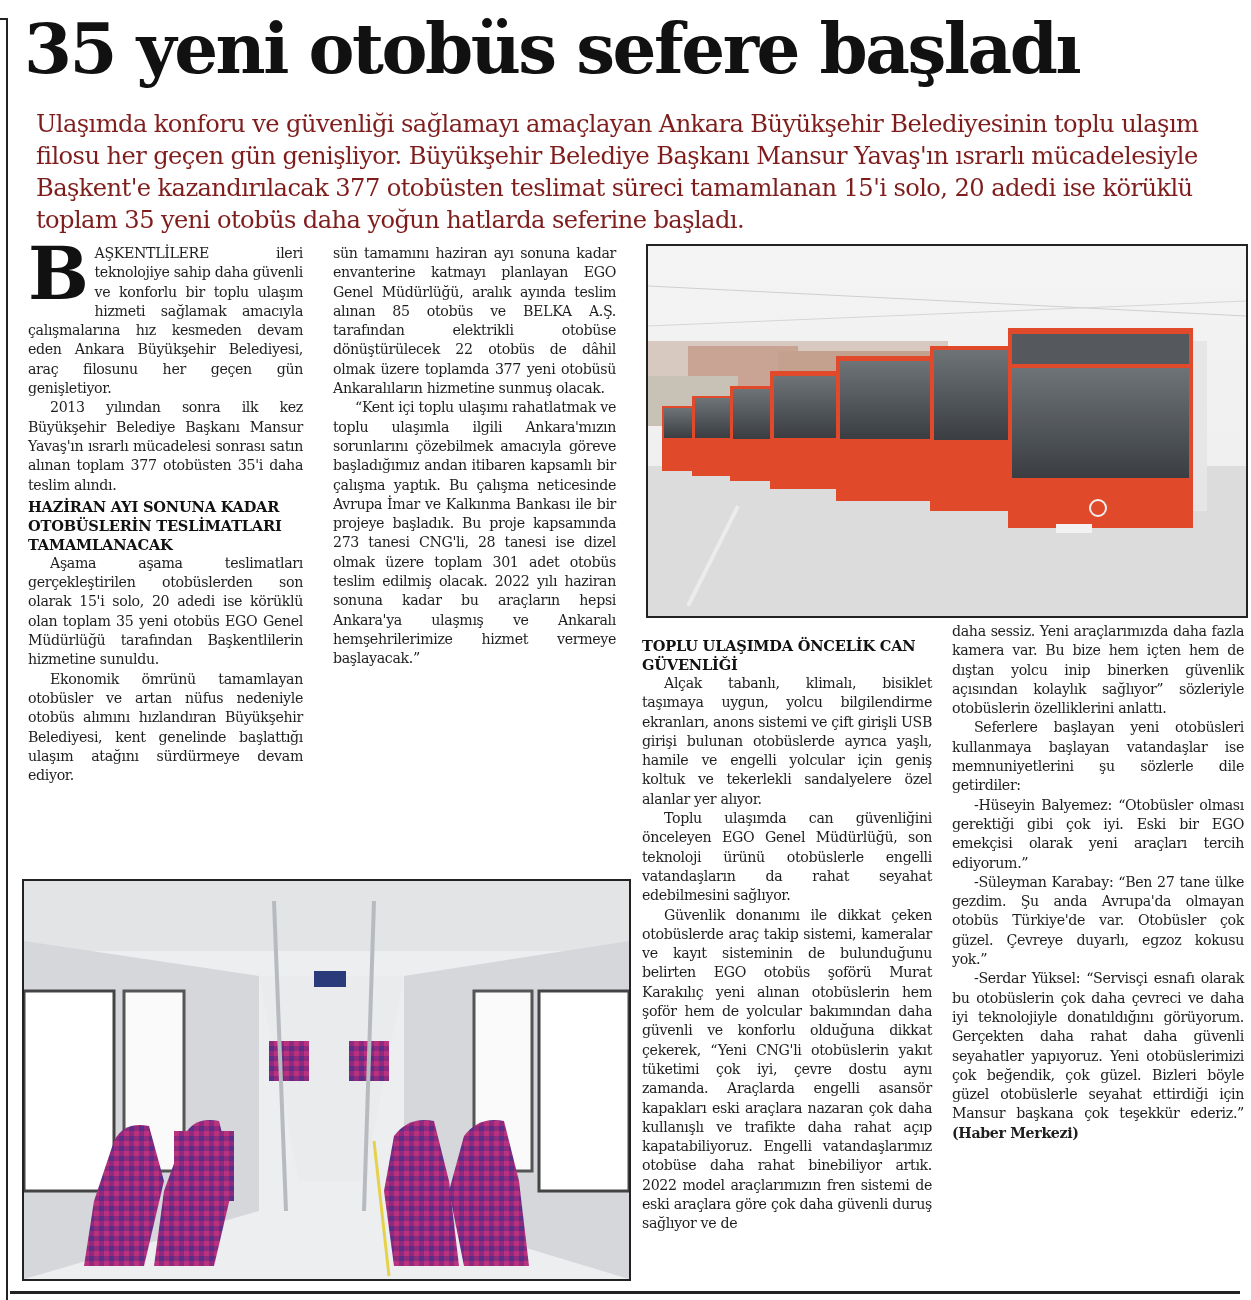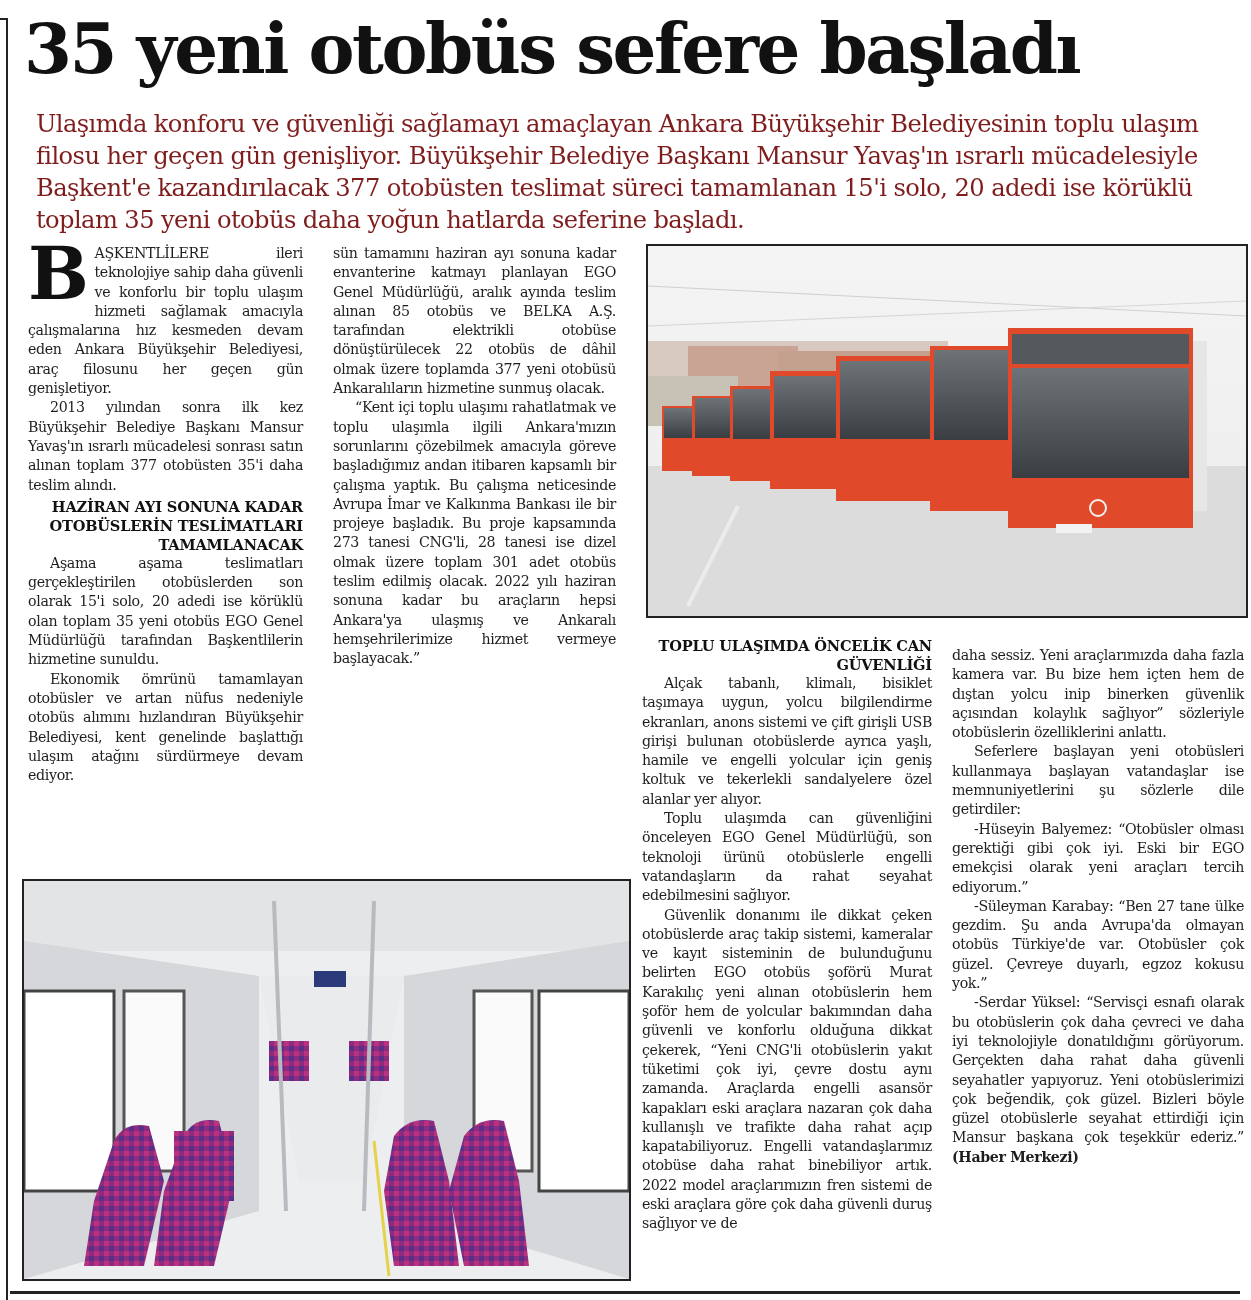--- a/index.html
+++ b/index.html
@@ -3,21 +3,21 @@
 <meta charset="utf-8">
 <style>
   html, body { margin: 0; padding: 0; background: #ffffff; }
   body { width: 1251px; height: 1300px; position: relative; overflow: hidden; color: #1c1c1c; }
   .left-rule { position: absolute; left: 0; top: 18px; width: 8px; height: 1282px; border-top: 2px solid #222; border-right: 2px solid #222; box-sizing: border-box; }
   .headline { position: absolute; left: 24px; top: 6px; width: 1220px; margin: 0; font-family: "DejaVu Serif", serif; font-weight: 900; font-size: 70px; line-height: 86px; letter-spacing: -2.5px; color: #111; white-space: nowrap; transform: scaleX(0.985); transform-origin: left top; }
   .deck { position: absolute; left: 28px; top: 100px; width: 1215px; margin: 8px; font-family: "DejaVu Serif", serif; font-size: 24.2px; line-height: 32px; letter-spacing: -0.6px; color: #7f1d1d; }
   .col { position: absolute; font-family: "DejaVu Serif", serif; font-size: 14.2px; line-height: 19.3px; letter-spacing: -0.35px; color: #1e1e1e; }
   .col p { margin: 0; text-indent: 22px; text-align: justify; text-align-last: left; }
   .col p.noindent { text-indent: 0; }
-  .col h3 { margin: 2px 0 0 0; font-family: "DejaVu Serif", serif; font-weight: bold; font-size: 14.6px; line-height: 19px; text-align: right; letter-spacing: -0.2px; color: #111; }
+  .col h3 { margin: 2px 0 0 0; font-family: "DejaVu Serif", serif; font-weight: bold; font-size: 14.6px; line-height: 19px; text-align: left; letter-spacing: -0.2px; color: #111; }
   .dropcap { float: left; font-family: "DejaVu Serif", serif; font-weight: 900; font-size: 72px; line-height: 56px; margin: 2px 6px 0 0; color: #111; }
   .lead-bold { font-weight: normal; }
   .credit { font-weight: bold; }
   .photo { position: absolute; border: 2px solid #222; box-sizing: border-box; overflow: hidden; }
   .bottom-rule { position: absolute; left: 10px; top: 1291px; width: 1230px; height: 3px; background: #222; }
 </style>
 </head>
 <body>
 
 <div class="left-rule"></div>
@@ -83,21 +83,21 @@
   </svg>
 </div>
 
 <div class="col" style="left:642px; top:634px; width:290px;">
   <h3>TOPLU ULAŞIMDA ÖNCELİK CAN GÜVENLİĞİ</h3>
   <p>Alçak tabanlı, klimalı, bisiklet taşımaya uygun, yolcu bilgilendirme ekranları, anons sistemi ve çift girişli USB girişi bulunan otobüslerde ayrıca yaşlı, hamile ve engelli yolcular için geniş koltuk ve tekerlekli sandalyelere özel alanlar yer alıyor.</p>
   <p>Toplu ulaşımda can güvenliğini önceleyen EGO Genel Müdürlüğü, son teknoloji ürünü otobüslerle engelli vatandaşların da rahat seyahat edebilmesini sağlıyor.</p>
   <p>Güvenlik donanımı ile dikkat çeken otobüslerde araç takip sistemi, kameralar ve kayıt sisteminin de bulunduğunu belirten EGO otobüs şoförü Murat Karakılıç yeni alınan otobüslerin hem şoför hem de yolcular bakımından daha güvenli ve konforlu olduğuna dikkat çekerek, “Yeni CNG'li otobüslerin yakıt tüketimi çok iyi, çevre dostu aynı zamanda. Araçlarda engelli asansör kapakları eski araçlara nazaran çok daha kullanışlı ve trafikte daha rahat açıp kapatabiliyoruz. Engelli vatandaşlarımız otobüse daha rahat binebiliyor artık. 2022 model araçlarımızın fren sistemi de eski araçlara göre çok daha güvenli duruş sağlıyor ve de</p>
 </div>
 
-<div class="col" style="left:952px; top:646px; width:292px;">
+<div class="col" style="left:952px; top:622px; width:292px;">
   <p class="noindent">daha sessiz. Yeni araçlarımızda daha fazla kamera var. Bu bize hem içten hem de dıştan yolcu inip binerken güvenlik açısından kolaylık sağlıyor” sözleriyle otobüslerin özelliklerini anlattı.</p>
   <p>Seferlere başlayan yeni otobüsleri kullanmaya başlayan vatandaşlar ise memnuniyetlerini şu sözlerle dile getirdiler:</p>
   <p>-Hüseyin Balyemez: “Otobüsler olması gerektiği gibi çok iyi. Eski bir EGO emekçisi olarak yeni araçları tercih ediyorum.”</p>
   <p>-Süleyman Karabay: “Ben 27 tane ülke gezdim. Şu anda Avrupa'da olmayan otobüs Türkiye'de var. Otobüsler çok güzel. Çevreye duyarlı, egzoz kokusu yok.”</p>
   <p><span>-Serdar Yüksel: “Servisçi esnafı olarak bu otobüslerin çok daha çevreci ve daha iyi teknolojiyle donatıldığını görüyorum. Gerçekten daha rahat daha güvenli seyahatler yapıyoruz. Yeni otobüslerimizi çok beğendik, çok güzel. Bizleri böyle güzel otobüslerle seyahat ettirdiği için Mansur başkana çok teşekkür ederiz.”</span> <span class="credit">(Haber Merkezi)</span></p>
 </div>
 
 <div class="photo" style="left:22px; top:879px; width:609px; height:402px;">
   <svg width="605" height="398" viewBox="0 0 605 398">
     <defs>

